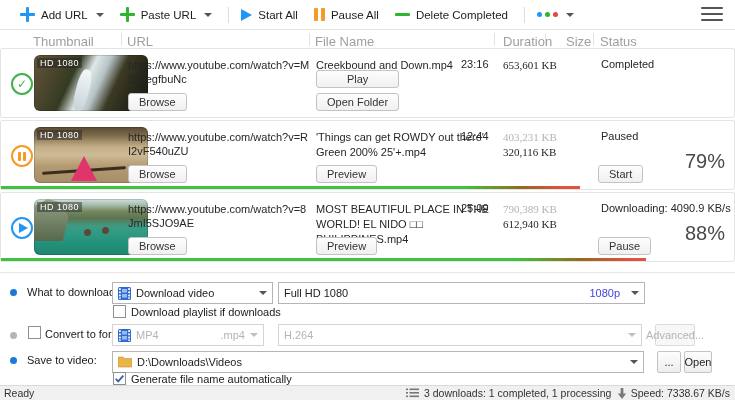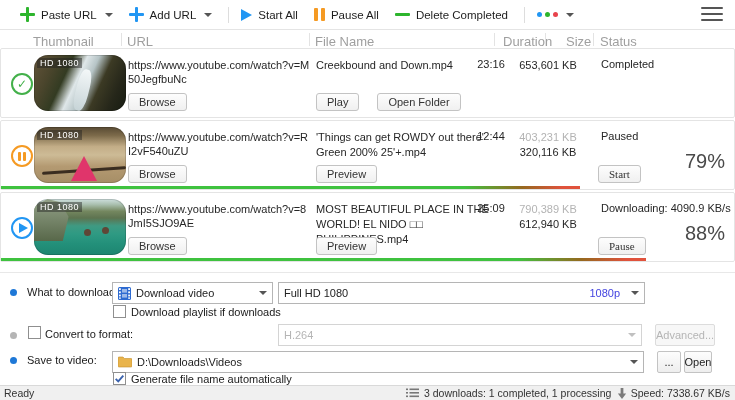--- a/index.html
+++ b/index.html
@@ -34,44 +34,44 @@
   .row{position:absolute;left:0;right:0;height:70px;border:1px solid #e4e4e4;border-radius:2px;background:#fff;box-sizing:border-box;}
   .state{position:absolute;left:10px;top:24px;width:22px;height:22px;border-radius:50%;box-sizing:border-box;
          display:flex;align-items:center;justify-content:center;}
   .state.done{border:2px solid #43b04a;color:#43b04a;font-size:12px;font-weight:bold;}
   .state.done::before{content:"\2713";}
   .state.paused{border:2px solid #f59a23;gap:2px;}
   .state.paused i{width:3px;height:9px;background:#f59a23;border-radius:1px;}
   .state.playing{border:2px solid #2196f3;}
   .state.playing i{width:0;height:0;border-top:5px solid transparent;border-bottom:5px solid transparent;border-left:9px solid #2196f3;margin-left:3px;}
 
-  .thumb{position:absolute;left:33px;top:6px;width:92px;height:56px;border-radius:14px;overflow:hidden;box-shadow:inset 0 0 0 1px rgba(0,0,0,.15);}
+  .thumb{position:absolute;left:33px;top:6px;width:114px;height:56px;border-radius:6px;overflow:hidden;box-shadow:inset 0 0 0 1px rgba(0,0,0,.15);}
   .thumb .badge{position:absolute;top:3px;left:3px;color:#fff;font-size:9px;padding:0 3px;background:rgba(30,30,30,.45);letter-spacing:.5px;}
   .t1{background:linear-gradient(115deg,#63543a 0%,#4a452c 20%,#333b22 34%,#dfe7e9 46%,#b6c4c6 56%,#3c3a24 68%,#26271a 84%,#171c11 100%);}
   .t1 .falls{position:absolute;left:42px;top:14px;width:13px;height:42px;background:linear-gradient(#f3f7f8,#c7d4d7);transform:rotate(14deg);border-radius:40%;}
   .t2{background:linear-gradient(180deg,#584a33 0%,#7c6a4a 15%,#c3ad87 35%,#cdbb96 50%,#b49a72 70%,#a68e66 100%);}
   .t2 .kayak{position:absolute;left:37px;bottom:2px;width:26px;height:25px;background:#e0356b;clip-path:polygon(50% 0,100% 100%,0 100%);}
   .t2 .paddle{position:absolute;left:8px;bottom:11px;width:84px;height:3px;background:#3a2d20;transform:rotate(-4deg);border-radius:2px;}
   .t3{background:linear-gradient(180deg,#cfe0df 0%,#a9bfae 10%,#74875f 22%,#5d7350 34%,#3f9a82 48%,#2f9a83 62%,#23907a 80%,#1d8570 100%);}
   .t3 .cliff{position:absolute;left:0;top:0;width:48px;height:42px;background:linear-gradient(180deg,#93a188,#58684a);clip-path:polygon(0 100%,0 18%,28% 0,55% 8%,72% 42%,60% 100%);}
   .t3 .head{position:absolute;width:7px;height:7px;border-radius:50%;background:#5f4636;}
   .t3 .h1{left:50px;top:30px;} .t3 .h2{left:68px;top:28px;}
 
   .url{position:absolute;left:127px;top:9px;width:182px;color:#262626;line-height:14px;word-break:break-all;}
   .fname{position:absolute;left:315px;top:9px;width:182px;color:#262626;line-height:15px;}
-  .dur{position:absolute;left:460px;top:9px;width:60px;text-align:center;color:#262626;}
-  .sz{position:absolute;left:502px;top:9px;width:90px;text-align:center;line-height:15px;color:#262626;}
+  .dur{position:absolute;left:460px;top:9px;width:60px;text-align:left;color:#262626;}
+  .sz{position:absolute;left:502px;top:9px;width:90px;text-align:left;line-height:15px;color:#262626;font-family:Liberation Serif, serif;}
   .sz .gray{color:#b3b3b3;}
   .stat{position:absolute;left:600px;top:9px;width:132px;color:#262626;white-space:nowrap;}
   .bigpct{position:absolute;right:9px;top:29px;font-size:20px;color:#4a4a4a;}
   .btn{display:inline-flex;align-items:center;justify-content:center;padding:2px 10px;height:18px;box-sizing:border-box;
        font-size:11px;color:#333;background:linear-gradient(#fdfdfd,#f0f0f0);border:1px solid #c3c3c3;border-radius:3px;cursor:pointer;white-space:nowrap;}
   .browse-btn{position:absolute;left:127px;bottom:6px;}
-  .file-actions{position:absolute;left:315px;bottom:6px;display:flex;gap:18px;}
-  .row-action{position:absolute;left:597px;bottom:6px;min-width:42px;font-family:Liberation Serif, serif;}
+  .file-actions{position:absolute;left:315px;bottom:6px;display:flex;gap:5px;flex-direction:column;}
+  .row-action{position:absolute;left:597px;bottom:6px;min-width:42px;}
   .pbar{position:absolute;left:0;bottom:0;height:3px;background:linear-gradient(90deg,#3fc23f 0%,#3fc23f 80%,#96691f 90%,#e0523c 97%,#e0523c 100%);}
 
   
   .divider{position:absolute;left:0;right:0;top:272px;height:1px;background:#e8e8e8;}
   .bullet{position:absolute;width:7px;height:7px;border-radius:50%;}
   .bullet.blue{background:#1e78d7;} .bullet.gray{background:#b5b5b5;}
   .optlabel{position:absolute;color:#1a1a1a;}
   .combo{position:absolute;height:22px;border:1px solid #b5b5b5;background:#fff;box-sizing:border-box;
          display:flex;align-items:center;padding:0 5px;gap:5px;cursor:pointer;}
   .combo .sp{flex:1;}
@@ -93,27 +93,27 @@
   .sb-summary{position:absolute;left:406px;top:1px;display:flex;align-items:center;gap:5px;}
   .sb-speed{position:absolute;right:5px;top:1px;display:flex;align-items:center;gap:4px;}
 </style>
 </head>
 <body>
 
 <div class="app">
 
   <div class="toolbar">
     <div class="tb-item">
+      <span class="plus blue"></span>
+      <span>Add URL</span>
+      <span class="tcaret"></span>
+    </div>
+    <div class="tb-item">
       <span class="plus green"></span>
       <span>Paste URL</span>
-      <span class="tcaret"></span>
-    </div>
-    <div class="tb-item">
-      <span class="plus blue"></span>
-      <span>Add URL</span>
       <span class="tcaret"></span>
     </div>
     <div class="vsep"></div>
     <div class="tb-item">
       <span class="play-tri"></span>
       <span>Start All</span>
     </div>
     <div class="tb-item">
       <span class="pause-bars">
           <span></span>
@@ -252,26 +252,45 @@
     <span class="sp"></span>
     <span class="qbadge">1080p</span>
     <span class="ccaret"></span>
   </div>
   <div class="cb" style="left:113px;top:305px"></div>
   <div class="cblabel" style="left:131px;top:306px">Download playlist if downloads</div>
 
   <div class="bullet gray" style="left:10px;top:332px"></div>
   <div class="cb" style="left:28px;top:326px"></div>
   <div class="cblabel" style="left:45px;top:328px">Convert to format:</div>
+  <div class="combo disabled" style="left:112px;top:324px;width:152px">
+    <svg width="13" height="13" viewBox="0 0 13 13">
+        <rect width="13" height="13" rx="1.5" fill="#2d6ad1"></rect>
+        <rect x="1" y="1.2" width="1.8" height="1.8" fill="#fff"></rect>
+        <rect x="1" y="4.4" width="1.8" height="1.8" fill="#fff"></rect>
+        <rect x="1" y="7.6" width="1.8" height="1.8" fill="#fff"></rect>
+        <rect x="1" y="10.4" width="1.8" height="1.4" fill="#fff"></rect>
+        <rect x="10.2" y="1.2" width="1.8" height="1.8" fill="#fff"></rect>
+        <rect x="10.2" y="4.4" width="1.8" height="1.8" fill="#fff"></rect>
+        <rect x="10.2" y="7.6" width="1.8" height="1.8" fill="#fff"></rect>
+        <rect x="10.2" y="10.4" width="1.8" height="1.4" fill="#fff"></rect>
+        <rect x="4" y="2" width="5" height="3.6" fill="#9db9e8"></rect>
+        <rect x="4" y="7" width="5" height="3.6" fill="#9db9e8"></rect>
+      </svg>
+    <span>MP4</span>
+    <span class="sp"></span>
+    <span>.mp4</span>
+    <span class="ccaret"></span>
+  </div>
   <div class="combo disabled" style="left:278px;top:324px;width:364px">
     <span>H.264</span>
     <span class="sp"></span>
     <span class="ccaret"></span>
   </div>
-  <div class="obtn disabled" style="left:655px;top:324px;width:60px">Advanced...</div>
+  <div class="obtn disabled" style="left:655px;top:324px;width:40px">Advanced...</div>
 
   <div class="bullet blue" style="left:10px;top:357px"></div>
   <div class="optlabel" style="left:27px;top:354px">Save to video:</div>
   <div class="combo" style="left:112px;top:351px;width:532px">
     <svg width="14" height="12" viewBox="0 0 14 12">
         <path d="M0 2 q0 -1 1 -1 h4 l1.5 1.5 H13 q1 0 1 1 V10 q0 1 -1 1 H1 q-1 0 -1 -1 Z" fill="#e9b44c" stroke="#c28f2c" stroke-width="0.6"></path>
       </svg>
     <span>D:\Downloads\Videos</span>
     <span class="sp"></span>
     <span class="ccaret"></span>

